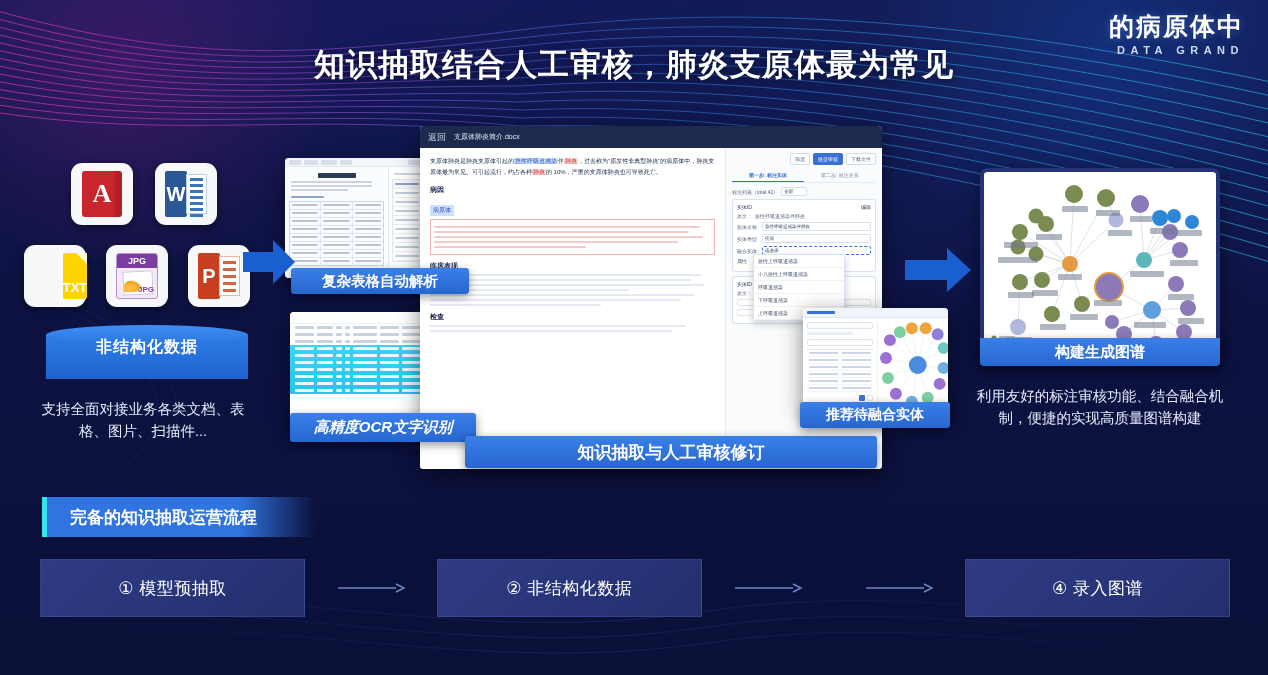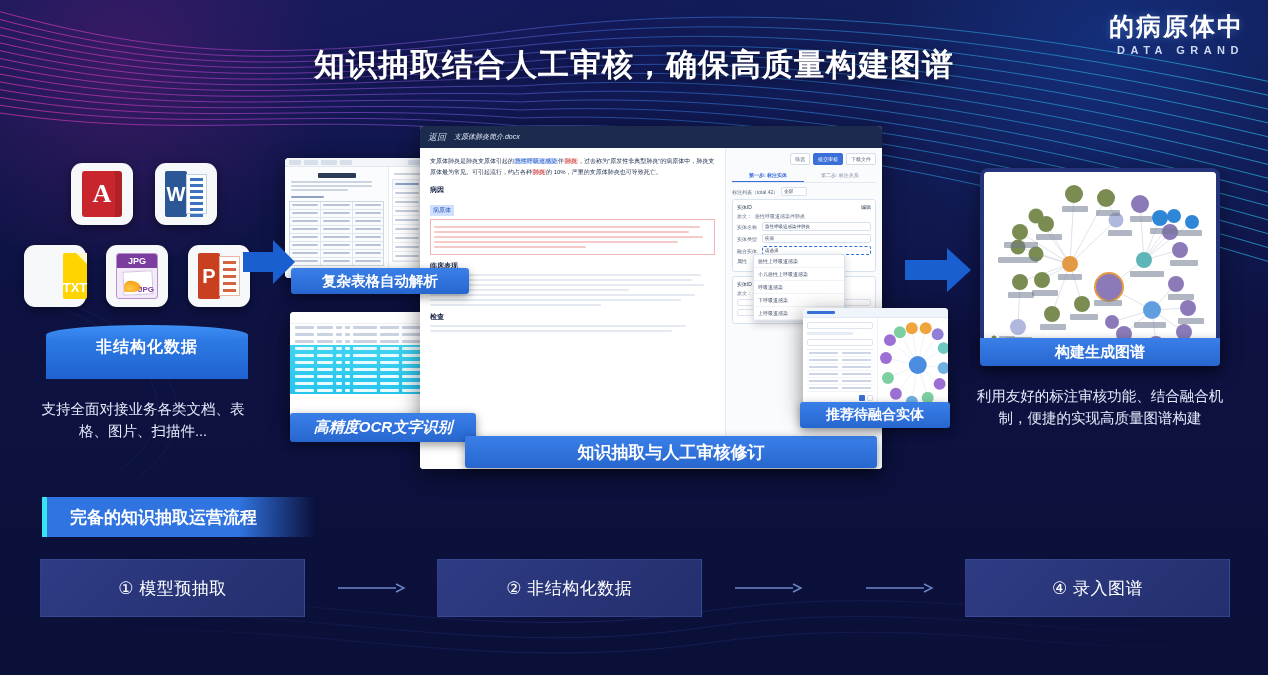--- a/index.html
+++ b/index.html
@@ -159,21 +159,21 @@
   
   #shot-ocr { left:290px; top:312px; width:180px; height:112px; }
   .ocr-row { display:flex; gap:3px; padding:2px 5px; align-items:center; }
   .ocr-row span { height:3px; background:#c9d2e1; border-radius:1px; }
   .ocr-hl { background: linear-gradient(180deg,#3fd3f2,#27c4ec); }
   .ocr-hl span { background:#e8fbff; }
   #lbl-ocr { left:290px; top:413px; width:186px; height:29px; font-size:15px; font-style:italic; }
 
   
   #shot-main { left:420px; top:126px; width:462px; height:343px; z-index:5; }
-  .app-top { height:22px; background:#1c2a4d; display:flex; align-items:center; padding:0 8px; gap:8px;font-style:italic; }
+  .app-top { height:22px; background:#1c2a4d; display:flex; align-items:center; padding:0 8px; gap:8px; }
   .app-top .bk { color:#ccd6ea; font-size:9px; }
   .app-top .fname { color:#e7eefb; font-size:7px; }
   .app-body { display:flex; height: calc(100% - 22px); background:#fff; }
   .app-doc { width:66%; padding:8px 10px; overflow:hidden; background:#fff; }
   .app-side { width:34%; border-left:1px solid #e6ebf3; background:#fafbfd; padding:5px 6px; }
   .htext { font-size:6px; line-height:1.9; color:#22324e; }
   .hl-r { background:#ffd6d6; color:#b4322f; padding:0 1px; }
   .hl-b { background:#cfe0ff; color:#2753b8; padding:0 1px; }
   .h2 { font-size:7px; font-weight:bold; color:#1c2a4d; margin:6px 0 3px; }
   .boxp { border:1px solid #f0b5b5; padding:3px; margin-top:3px; }
@@ -285,21 +285,21 @@
       <path d="M60,300 C180,344 210,424 140,476"></path>
     </g>
   </svg>
 </div>
 
 <div class="logo">
   <div class="logo-cn">的病原体中</div>
   <div class="logo-en">DATA GRAND</div>
 </div>
 
-<div class="page-title">知识抽取结合人工审核，确保高质量构建图谱</div>
+<div class="page-title">知识抽取结合人工审核，肺炎支原体最为常见</div>
 
 <div class="files">
 
   <div class="ficon pdf">
     <div class="gl-pdf">A</div>
   </div>
 
   <div class="ficon doc">
     <div class="gl-word">
       <div class="wl">W</div>

